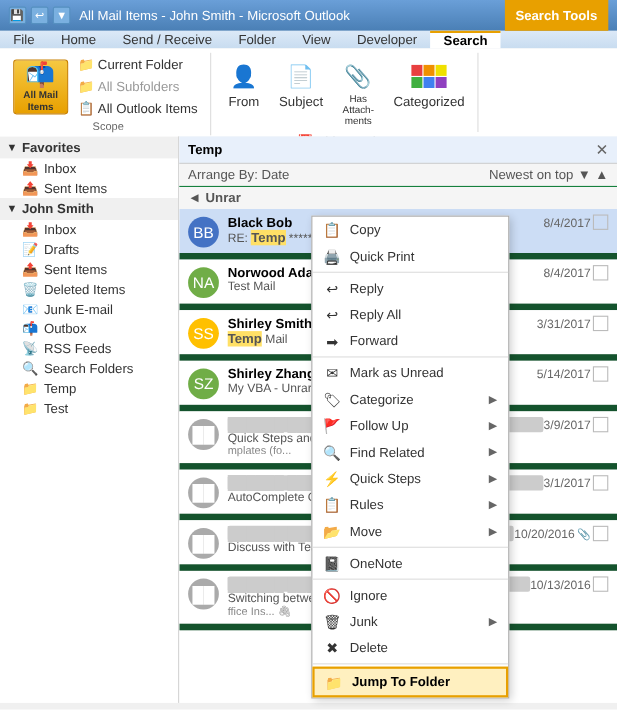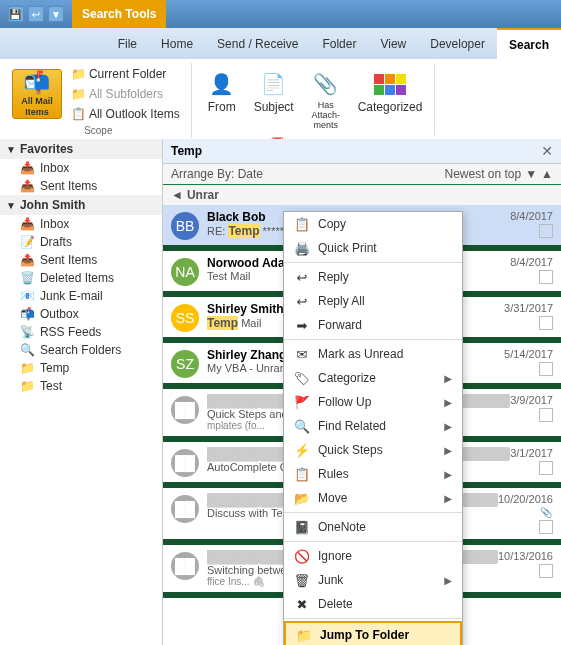--- a/index.html
+++ b/index.html
@@ -24,22 +24,21 @@
       padding: 4px 10px;
       font-size: 12px;
       font-weight: bold;
       align-self: stretch;
       display: flex;
       align-items: center;
     }
     .ribbon-tabs {
       display: flex;
       background: linear-gradient(to bottom, #dce9f7, #c8dcf0);
-      height: 31px;
-      justify-content: flex-end;
+      height: 16px;
     }
     .ribbon-tab {
       padding: 3px 12px;
       font-size: 12px;
       color: #333;
       cursor: pointer;
       display: flex;
       align-items: center;
     }
     .ribbon-tab.active {
@@ -208,21 +207,21 @@
       background: white;
       position: relative;
     }
     .mail-item.selected { background: #ccddf5; }
     .mail-item .avatar { width: 28px; height: 28px; border-radius: 50%; margin-right: 8px; display: flex; align-items: center; justify-content: center; font-size: 14px; flex-shrink: 0; margin-top: 2px; }
     .mail-item .info { flex: 1; min-width: 0; }
     .mail-item .sender { font-weight: bold; font-size: 12px; color: #000; }
     .mail-item .subject { font-size: 11px; color: #555; }
     .mail-item .highlight { background: #ffe066; font-weight: bold; }
     .mail-item .date { font-size: 11px; color: #666; text-align: right; }
-    .mail-item .date-flag { display: flex; flex-direction: column; align-items: flex-end; gap: 2px; flex-shrink: 0; }
+    .mail-item .date-flag { display: flex; align-items: flex-end; gap: 2px; flex-shrink: 0; }
     .flag-icon { width: 14px; height: 14px; border: 1px solid #bbb; display: flex; align-items: center; justify-content: center; }
     .attachment-icon { font-size: 10px; color: #888; }
 
     
     .context-menu {
       position: absolute;
       top: 72px;
       left: 120px;
       width: 180px;
       background: white;
@@ -251,20 +250,21 @@
   </style>
 </head>
 <body>
 
 <div class="title-bar">
   <div class="title-bar-icons">
     <div class="title-bar-icon">💾</div>
     <div class="title-bar-icon">↩</div>
     <div class="title-bar-icon">▼</div>
   </div>
+  <span class="title-text">All Mail Items - John Smith - Microsoft Outlook</span>
   <div class="search-tools-tab">Search Tools</div>
 </div>
 
 <div class="ribbon-tabs">
   <div class="ribbon-tab">File</div>
   <div class="ribbon-tab">Home</div>
   <div class="ribbon-tab">Send / Receive</div>
   <div class="ribbon-tab">Folder</div>
   <div class="ribbon-tab">View</div>
   <div class="ribbon-tab">Developer</div>

